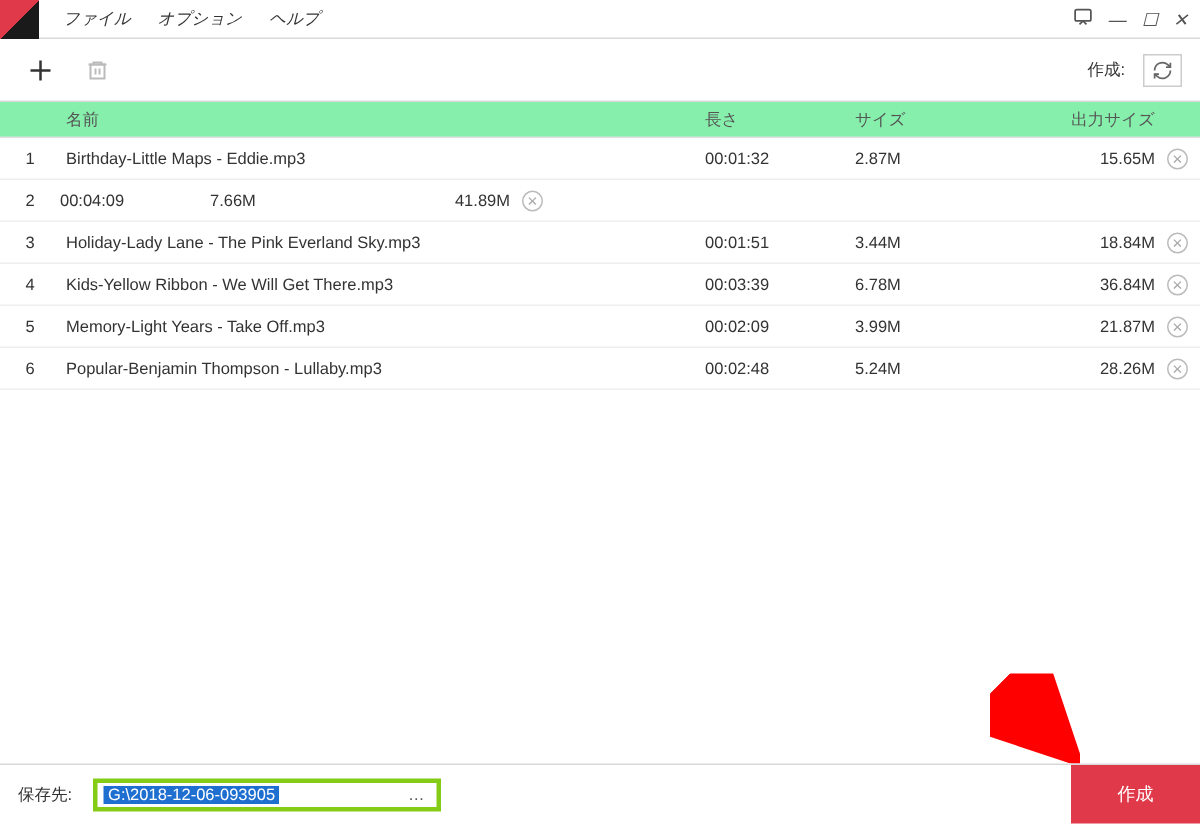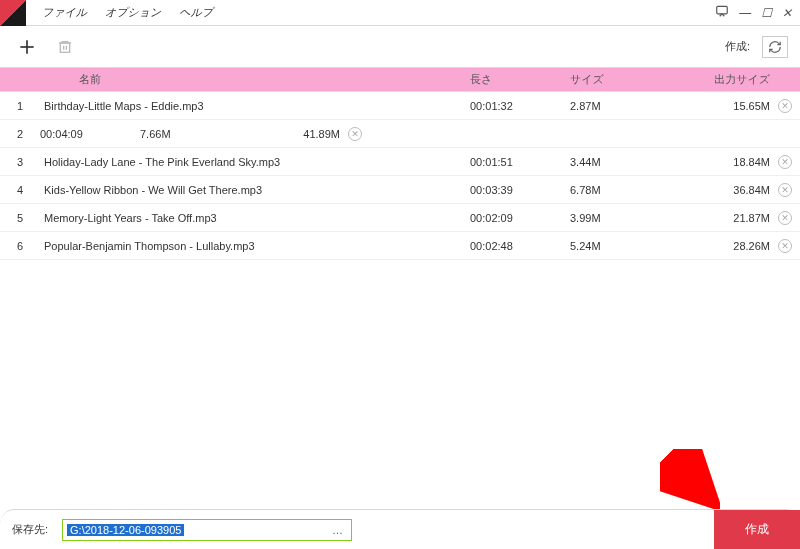--- a/index.html
+++ b/index.html
@@ -16,36 +16,36 @@
   .add-btn { width: 30px; height: 30px; display: flex; align-items: center; justify-content: center; cursor: pointer; }
   .add-btn svg { width: 20px; height: 20px; }
   .trash-btn { width: 26px; height: 26px; margin-left: 10px; display: flex; align-items: center; justify-content: center; cursor: pointer; }
   .trash-btn svg { width: 16px; height: 16px; }
   .spacer { flex: 1; }
   .device-label { margin-right: 6px; }
   .device-select { border: 1px solid #ccc; padding: 2px 6px; font-size: 11px; min-width: 130px; display: flex; align-items: center; justify-content: space-between; cursor: pointer; }
   .refresh-btn { width: 26px; height: 22px; border: 1px solid #ccc; margin-left: 6px; display: flex; align-items: center; justify-content: center; cursor: pointer; }
   .refresh-btn svg { width: 14px; height: 14px; }
 
-  .table-header { height: 24px; display: flex; align-items: center; background: #f9a8d4; border-bottom: 1px solid #e0e0e0; font-size: 11px; color: #555; padding-left: 35px; }
+  .table-header { height: 24px; display: flex; align-items: center; background: #86efac; border-bottom: 1px solid #e0e0e0; font-size: 11px; color: #555; }
   .col-num { width: 40px; text-align: center; }
   .col-name { flex: 1; padding-left: 4px; }
   .col-len { width: 100px; text-align: left; }
   .col-size { width: 100px; text-align: left; }
   .col-out { width: 100px; text-align: right; }
   .col-del { width: 30px; }
 
   .table-body { }
   .row { height: 28px; display: flex; align-items: center; border-bottom: 1px solid #eee; font-size: 11px; }
   .row .col-del { display: flex; align-items: center; justify-content: center; }
   .del-icon { width: 14px; height: 14px; border: 1px solid #bbb; border-radius: 50%; display: flex; align-items: center; justify-content: center; color: #aaa; font-size: 9px; cursor: pointer; }
 
-  .footer { position: absolute; bottom: 0; left: 0; right: 0; height: 40px; border-top: 1px solid #d9d9d9; display: flex; align-items: center; padding: 0 0 0 12px; gap: 10px; border-radius: 15px; }
+  .footer { position: absolute; bottom: 0; left: 0; right: 0; height: 40px; border-top: 1px solid #d9d9d9; display: flex; align-items: center; padding: 0 0 0 12px; gap: 10px; }
   .save-label { margin-right: 4px; }
-  .path-box { border: 1px solid #84cc16; height: 22px; width: 290px; display: flex; align-items: center; padding: 0 4px; position: relative; }
+  .path-box { border: 3px solid #84cc16; height: 22px; width: 232px; display: flex; align-items: center; padding: 0 4px; position: relative; }
   .path-text { background: #1f6fd1; color: #fff; padding: 0 3px; font-size: 11px; }
   .path-dots { margin-left: auto; cursor: pointer; padding: 0 3px; color: #555; letter-spacing: 1px; }
   .progress-wrap { border: 1px solid #ccc; height: 22px; width: 280px; position: relative; background: #fff; }
   .progress-fill { position: absolute; left: 0; top: 0; bottom: 0; width: 23%; background: #b4d4f0; }
   .progress-text { position: absolute; right: 6px; top: 0; bottom: 0; display: flex; align-items: center; font-size: 10px; color: #333; }
   .create-btn { margin-left: auto; height: 40px; width: 86px; background: #e0394a; color: #ffffff; display: flex; align-items: center; justify-content: center; font-size: 12px; cursor: pointer; border: none; }
 
   .arrow-overlay { position: absolute; right: 80px; bottom: 40px; pointer-events: none; }
 </style>
 </head>

